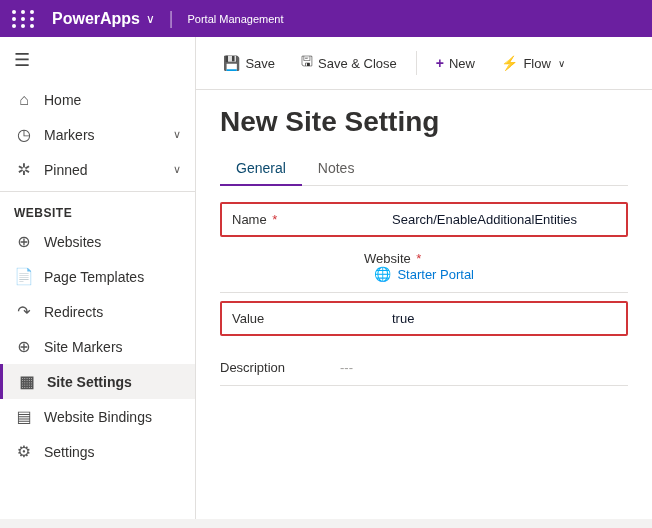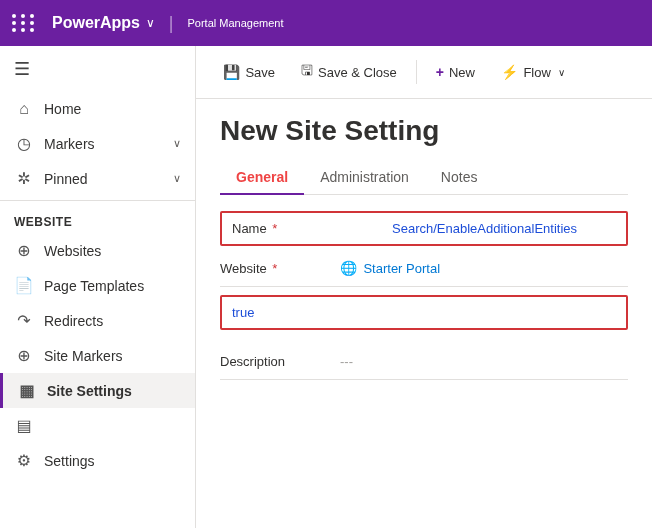--- a/index.html
+++ b/index.html
@@ -2,21 +2,21 @@
 <html><head>
   <meta charset="utf-8">
   <style>
     * { margin: 0; padding: 0; box-sizing: border-box; }
     body { font-family: 'Segoe UI', sans-serif; font-size: 14px; background: #f3f2f1; width: 652px; height: 528px; overflow: hidden; }
 
     
     .top-bar {
       background: #6b1fa0;
       color: white;
-      height: 46px;
+      height: 37px;
       display: flex;
       align-items: center;
       padding: 0 12px;
       gap: 10px;
     }
     .top-bar-dots {
       display: grid;
       grid-template-columns: repeat(3, 6px);
       gap: 3px;
       margin-right: 6px;
@@ -154,22 +154,22 @@
     }
     .tab {
       padding: 8px 16px;
       font-size: 14px;
       color: #605e5c;
       cursor: pointer;
       border-bottom: 2px solid transparent;
       margin-bottom: -1px;
     }
     .tab.active {
-      color: #ef4444;
-      font-weight: 700;
+      color: #0c4a6e;
+      font-weight: 400;
       border-bottom: 2px solid #6b1fa0;
     }
 
     
     .field-row {
       display: flex;
       align-items: center;
       padding: 10px 0;
       border-bottom: 1px solid #f3f2f1;
     }
@@ -184,21 +184,21 @@
       min-width: 120px;
       color: #323130;
       font-size: 13px;
     }
     .field-required {
       color: #d13438;
       margin-left: 2px;
     }
     .field-value {
       flex: 1;
-      color: #1d4ed8;
+      color: #0f172a;
       font-size: 13px;
     }
     .field-value.link {
       color: #0078d4;
       display: flex;
       align-items: center;
       gap: 6px;
       cursor: pointer;
     }
     .globe-icon { color: #0078d4; font-size: 14px; }
@@ -263,20 +263,21 @@
     <div class="sidebar-nav-item">
       <span class="sidebar-nav-icon">⊕</span>
       <span>Site Markers</span>
     </div>
     <div class="sidebar-nav-item active">
       <span class="sidebar-nav-icon">▦</span>
       <span>Site Settings</span>
     </div>
     <div class="sidebar-nav-item">
       <span class="sidebar-nav-icon">▤</span>
+      <span>Website Bindings</span>
     </div>
     <div class="sidebar-nav-item">
       <span class="sidebar-nav-icon">⚙</span>
       <span>Settings</span>
     </div>
   </div>
 
   <div class="content-area">
 
     <div class="toolbar">
@@ -298,42 +299,44 @@
         <span>Flow</span>
         <span class="toolbar-chevron">∨</span>
       </button>
     </div>
 
     <div class="form-area">
       <div class="form-title">New Site Setting</div>
 
       <div class="tabs">
         <div class="tab active">General</div>
-        <div class="tab">Administration</div>
         <div class="tab">Notes</div>
       </div>
 
       <div class="field-row highlighted" style="border:2px solid #d13438; border-radius:2px; padding:8px 10px; margin: 4px 0;">
         <span class="field-label">
           <span>Name</span><span class="field-required"> *</span>
         </span>
         <span class="field-value" style="font-weight:500;">Search/EnableAdditionalEntities</span>
       </div>
 
-      <div class="field-row" style="border-bottom:1px solid #e1dfdd; padding: 10px 0; margin: 0 0;">
+      <div class="field-row" style="border-bottom:1px solid #e1dfdd; padding: 10px 0; margin: 0 0; flex-direction: column;">
         <span class="field-label">
           <span>Website</span><span class="field-required"> *</span>
         </span>
         <span class="field-value link">
           <span class="globe-icon">🌐</span>
           <span>Starter Portal</span>
         </span>
       </div>
 
       <div class="field-row highlighted" style="border:2px solid #d13438; border-radius:2px; padding:8px 10px; margin: 8px 0 4px 0;">
+        <span class="field-label">
+          <span>Value</span>
+        </span>
         <span class="field-value">true</span>
       </div>
 
       <div class="field-row" style="border-bottom:1px solid #e1dfdd; padding: 10px 0; margin: 14px 0;">
         <span class="field-label">
           <span>Description</span>
         </span>
         <span class="field-value muted">---</span>
       </div>
 

